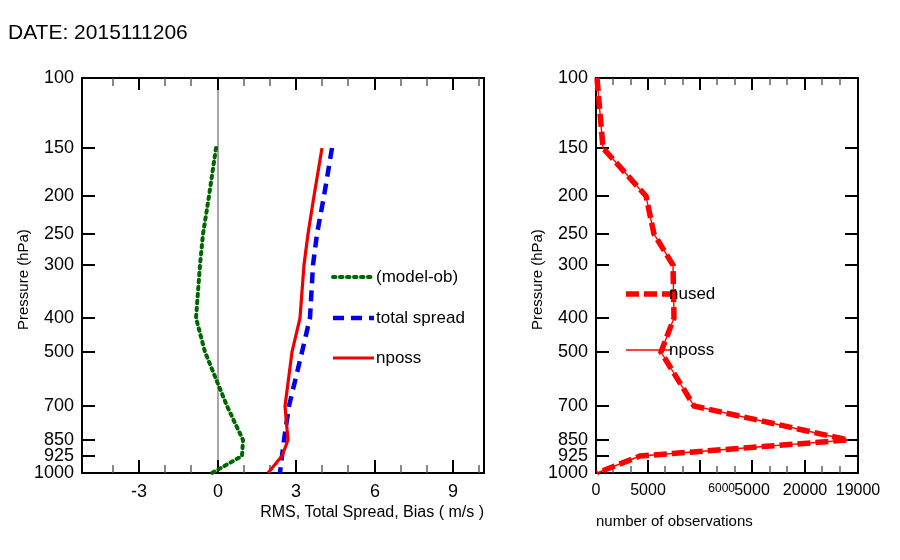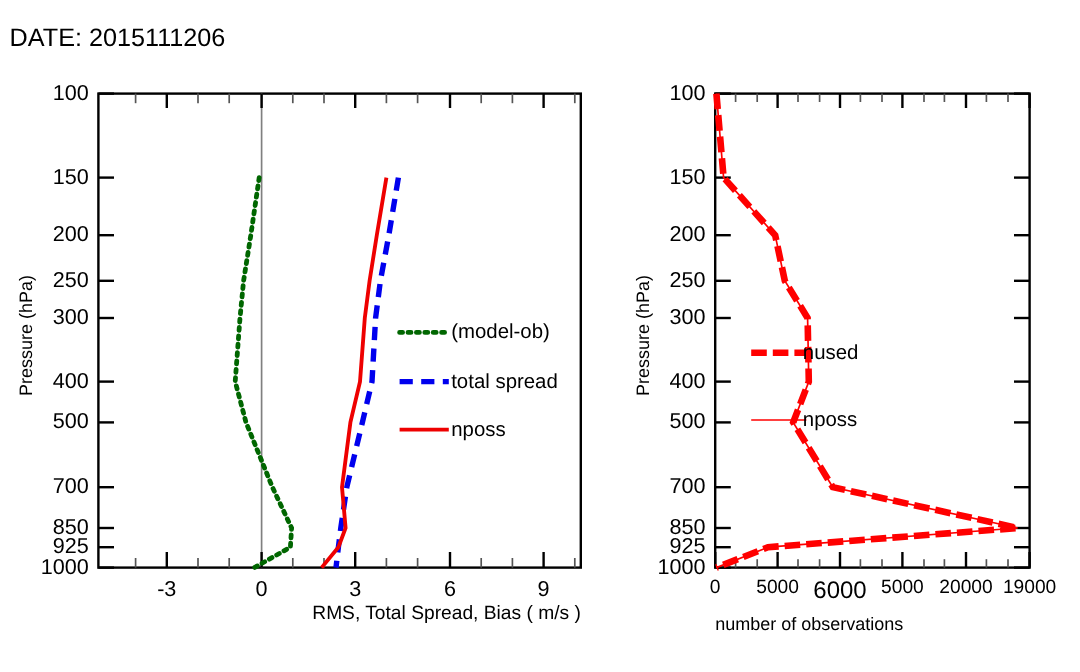--- a/index.html
+++ b/index.html
@@ -215,21 +215,21 @@
   <div class="txt ytick-text" style="left:522px;top:254px;width:66px;">300</div>
   <div class="txt ytick-text" style="left:522px;top:307px;width:66px;">400</div>
   <div class="txt ytick-text" style="left:522px;top:341px;width:66px;">500</div>
   <div class="txt ytick-text" style="left:522px;top:395px;width:66px;">700</div>
   <div class="txt ytick-text" style="left:522px;top:429px;width:66px;">850</div>
   <div class="txt ytick-text" style="left:522px;top:445px;width:66px;">925</div>
   <div class="txt ytick-text" style="left:522px;top:462px;width:66px;">1000</div>
 
   <div class="txt xtick-text" style="left:566px;top:481px;width:60px;font-size:16px;">0</div>
   <div class="txt xtick-text" style="left:613px;top:481px;width:70px;font-size:16px;">5000</div>
-  <div class="txt xtick-text" style="left:665px;top:481px;width:70px;font-size:20px;">6000</div>
+  <div class="txt xtick-text" style="left:665px;top:481px;width:70px;font-size:12px;text-align:right;">6000</div>
   <div class="txt xtick-text" style="left:717px;top:481px;width:70px;font-size:16px;">5000</div>
   <div class="txt xtick-text" style="left:766px;top:481px;width:78px;font-size:16px;">20000</div>
   <div class="txt xtick-text" style="left:819px;top:481px;width:78px;font-size:16px;">19000</div>
 
   <div class="txt legend-text" style="left:669px;top:284px;">nused</div>
   <div class="txt legend-text" style="left:669px;top:340px;">nposs</div>
 
 </div>
 
 </body></html>

